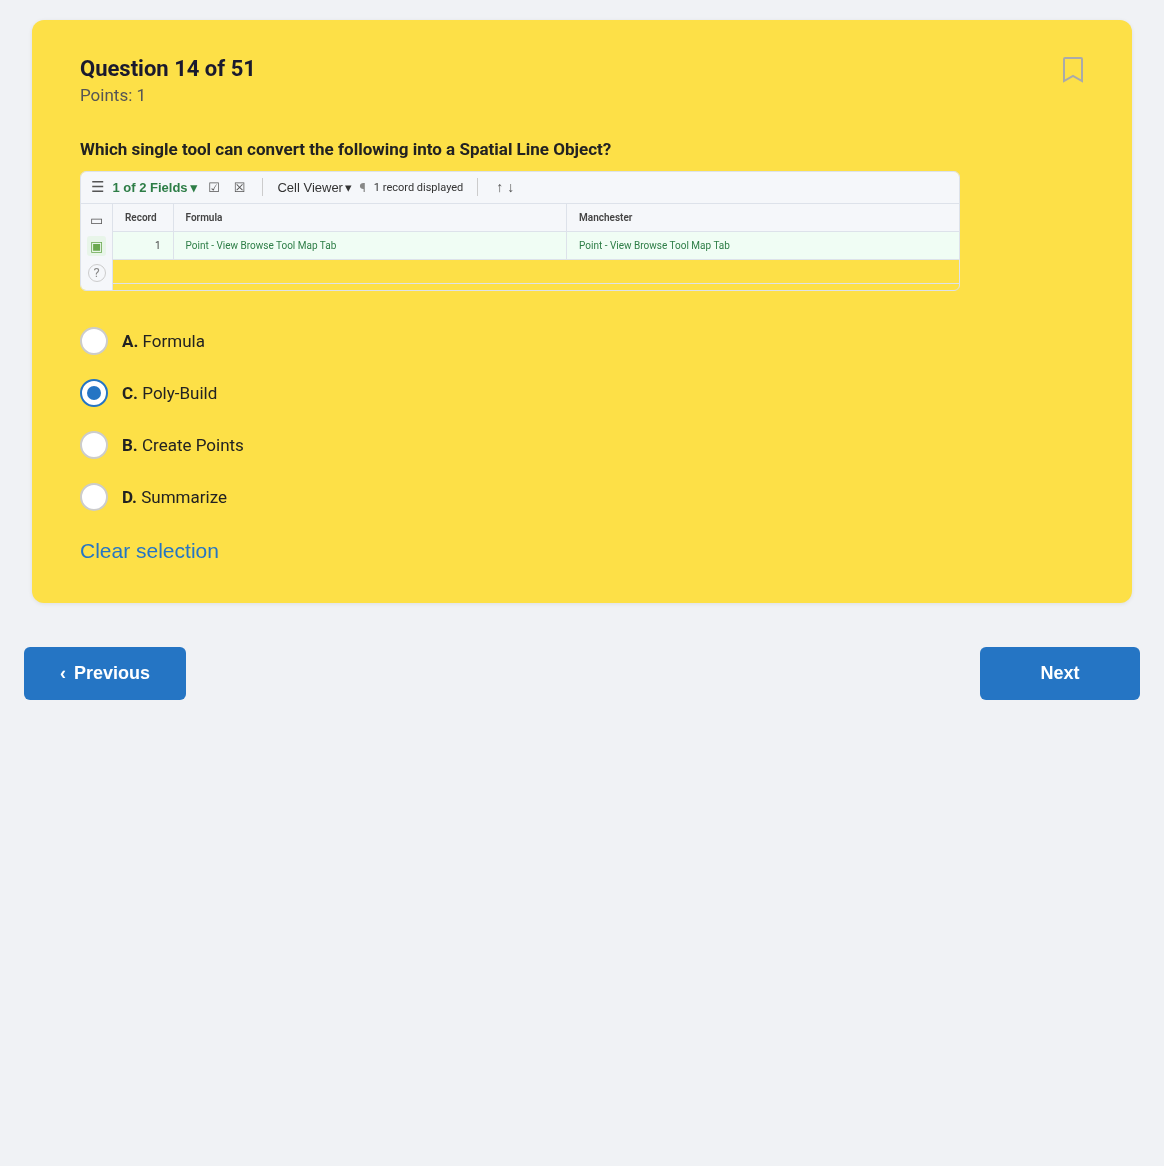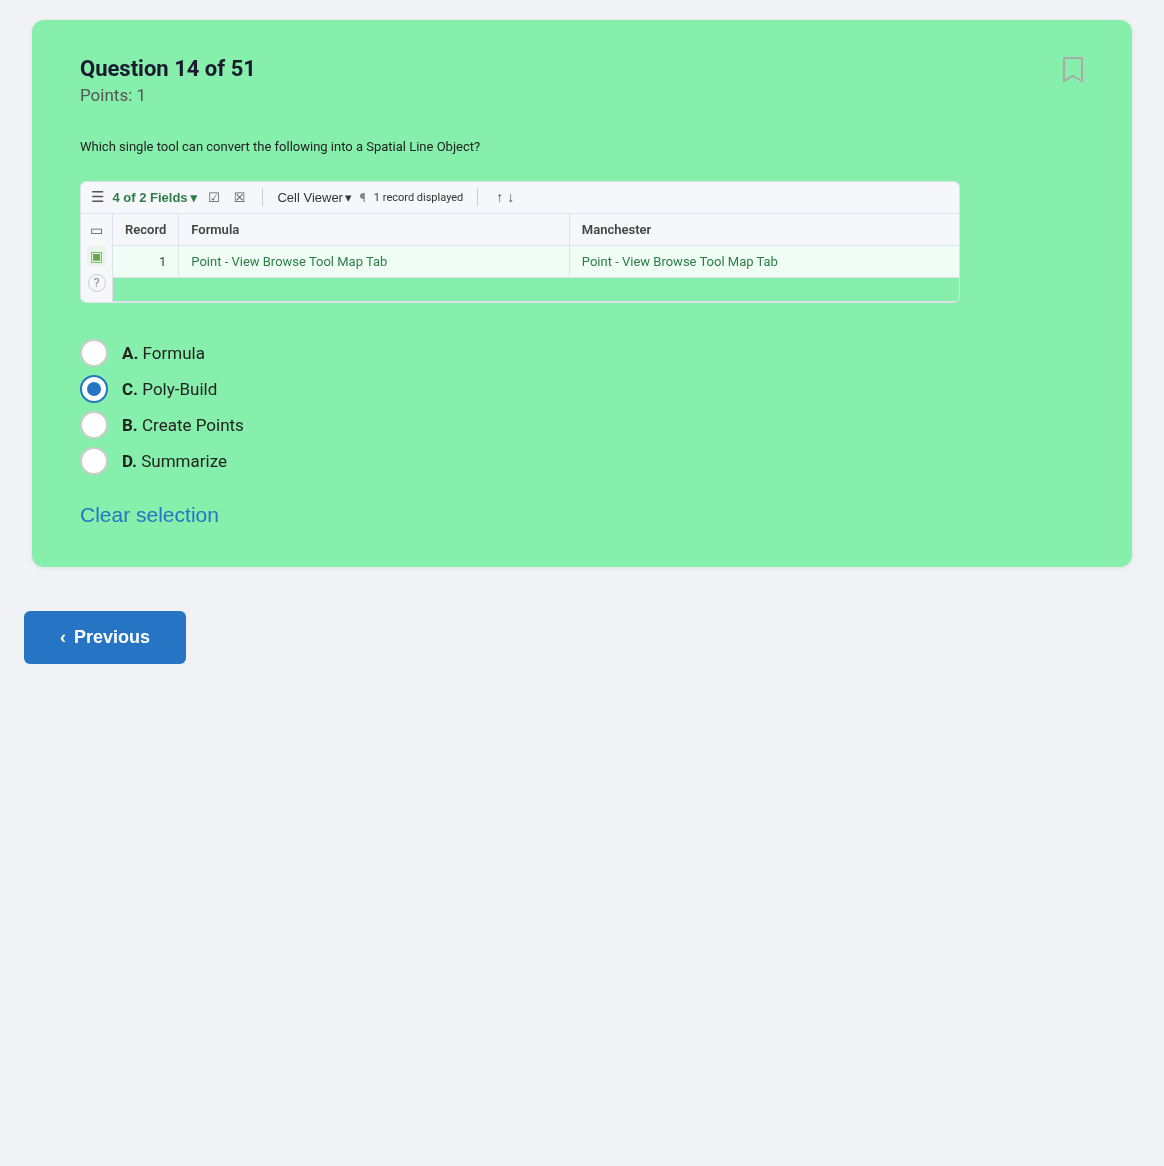--- a/index.html
+++ b/index.html
@@ -12,21 +12,21 @@
       align-items: center;
       padding: 20px 0 0 0;
     }
     .page-wrapper {
       width: 1164px;
       display: flex;
       flex-direction: column;
       align-items: center;
     }
     .question-card {
-      background: #86efac;
+      background: #fde047;
       border-radius: 12px;
       padding: 36px 48px 40px 48px;
       width: 1100px;
       position: relative;
       box-shadow: 0 1px 4px rgba(0,0,0,0.08);
     }
     .question-header {
       display: flex;
       justify-content: space-between;
       align-items: flex-start;
@@ -42,24 +42,25 @@
     .question-points {
       font-size: 17px;
       color: #555;
     }
     .bookmark-icon {
       color: #aaa;
       font-size: 22px;
       cursor: pointer;
     }
     .question-text {
-      font-size: 13px;
+      font-size: 17px;
       color: #222;
-      margin-bottom: 24px;
+      margin-bottom: 8px;
       line-height: 1.5;
+      font-weight: bold;
     }
     
     .data-viewer {
       border: 1px solid #dde2ea;
       border-radius: 6px;
       overflow: hidden;
       margin-bottom: 36px;
       width: 880px;
     }
     .viewer-toolbar {
@@ -151,21 +152,21 @@
       border-radius: 3px;
       padding: 2px 3px;
     }
     .table-area {
       flex: 1;
       overflow-x: auto;
     }
     .data-table {
       width: 100%;
       border-collapse: collapse;
-      font-size: 13px;
+      font-size: 10px;
     }
     .data-table th {
       background: #f5f7fa;
       color: #444;
       font-weight: 600;
       text-align: left;
       padding: 8px 12px;
       border-bottom: 1px solid #dde2ea;
       border-right: 1px solid #dde2ea;
     }
@@ -182,21 +183,21 @@
       width: 60px;
     }
     .data-table td:last-child { border-right: none; }
     .data-table tr.highlighted td {
       background: #f0fdf4;
     }
     
     .options-list {
       display: flex;
       flex-direction: column;
-      gap: 8px;
+      gap: 24px;
       margin-bottom: 28px;
     }
     .option-item {
       display: flex;
       align-items: center;
       gap: 14px;
       cursor: pointer;
     }
     .radio-outer {
       width: 28px;
@@ -280,21 +281,21 @@
     </div>
 
     <div class="question-text">Which single tool can convert the following into a Spatial Line Object?</div>
 
     
     <div class="data-viewer">
 
       <div class="viewer-toolbar">
         <span style="font-size:15px;color:#555;">☰</span>
         <button class="fields-btn">
-          <span>4 of 2 Fields</span>
+          <span>1 of 2 Fields</span>
           <span>▾</span>
         </button>
         <button class="toolbar-icon-btn">☑</button>
         <button class="toolbar-icon-btn">☒</button>
         <div class="divider"></div>
         <button class="cell-viewer-btn">
           <span>Cell Viewer</span>
           <span>▾</span>
         </button>
         <span class="para-icon">¶</span>
@@ -359,15 +360,18 @@
     </div>
 
     <button class="clear-selection-link">Clear selection</button>
   </div>
 
   <div class="bottom-nav">
     <button class="nav-btn prev">
       <span style="font-size:18px;">‹</span>
       <span>Previous</span>
     </button>
+    <button class="nav-btn next">
+      <span>Next</span>
+    </button>
   </div>
 
 </div>
 
 </body></html>

